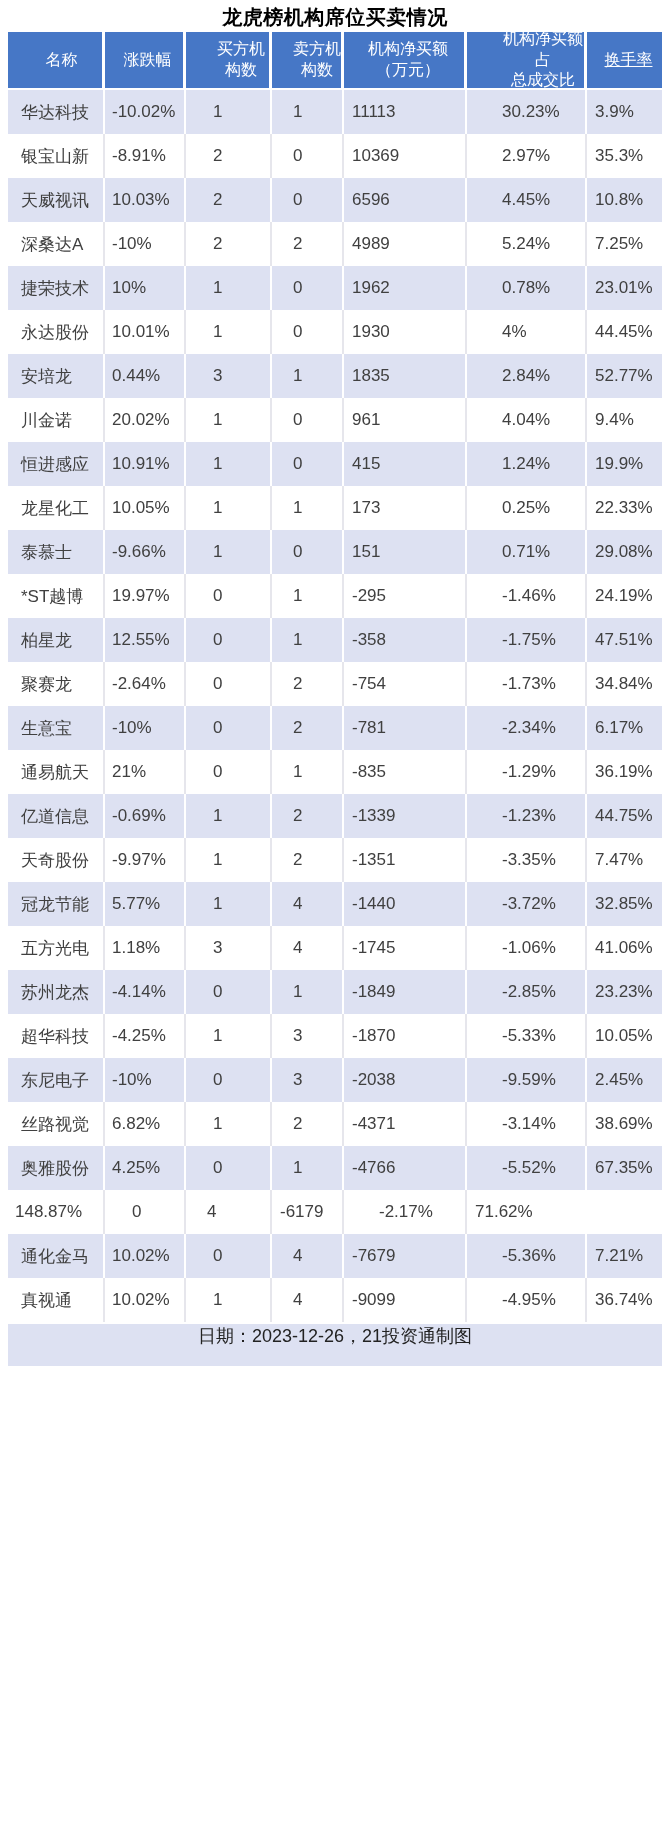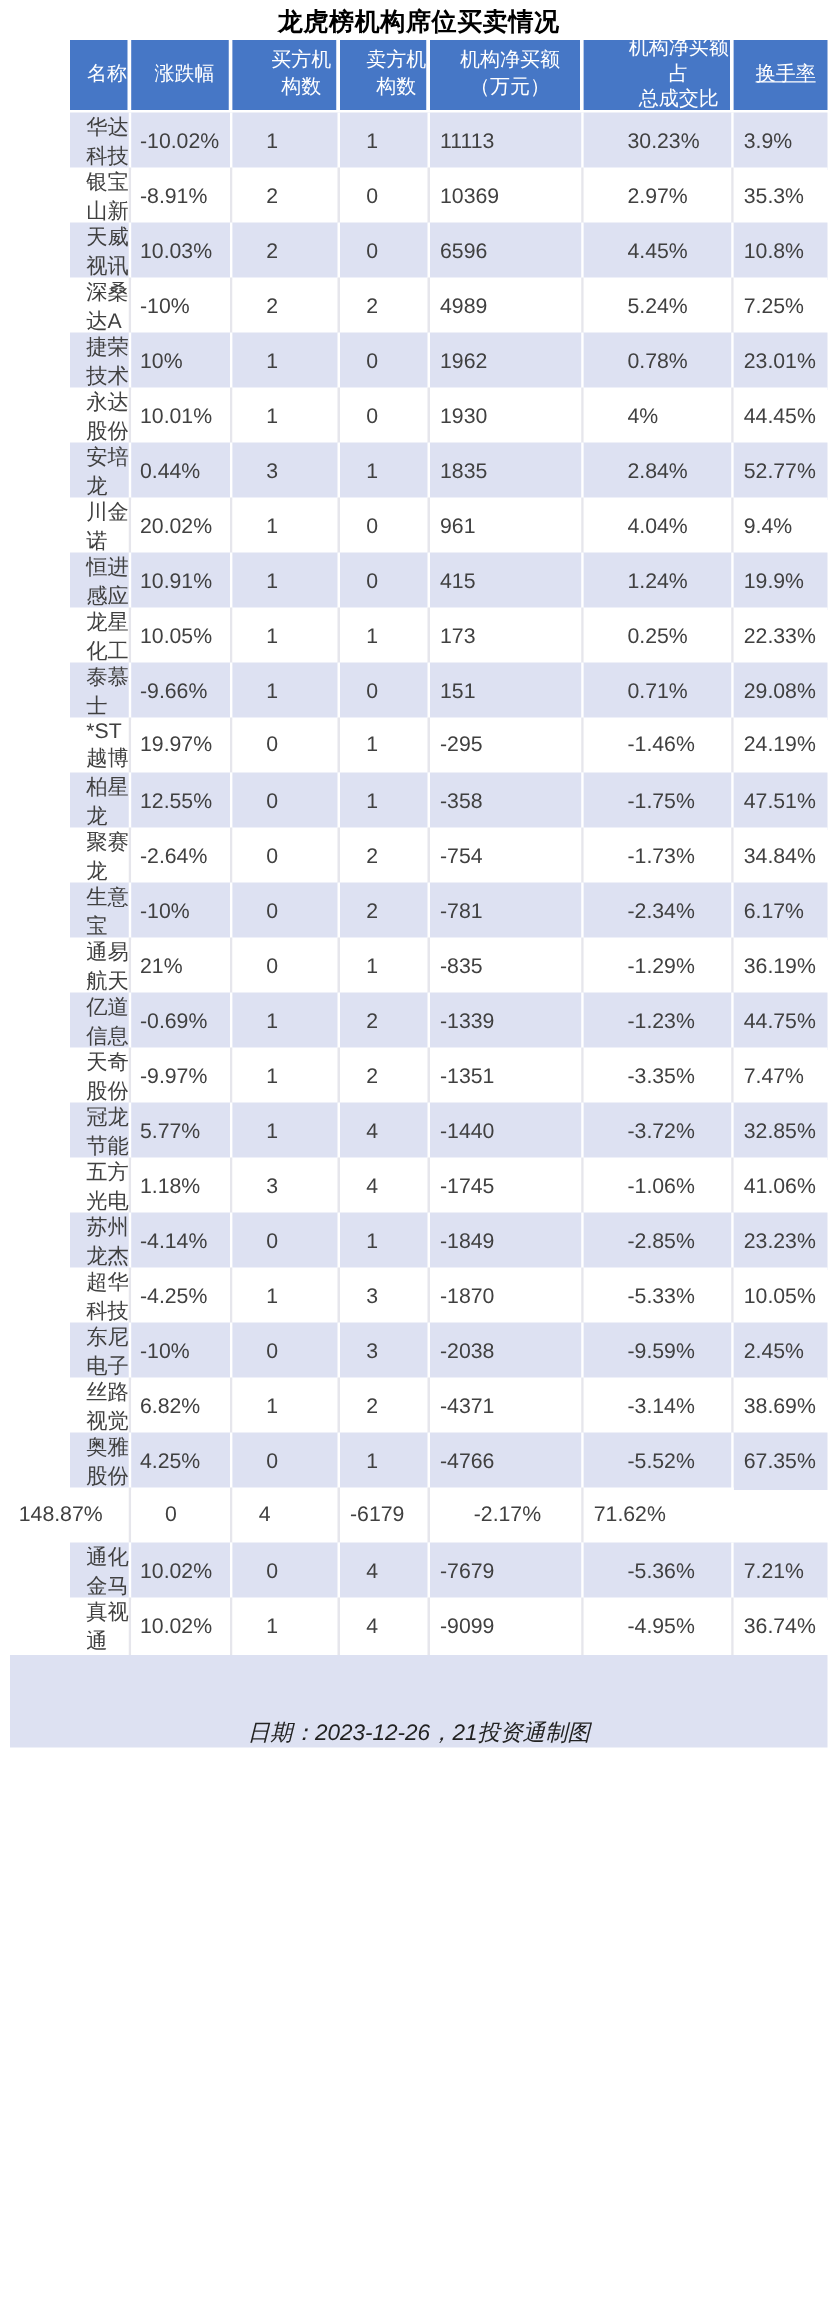--- a/index.html
+++ b/index.html
@@ -25,31 +25,31 @@
   }
   .hcell:last-child { border-right:none;text-decoration:underline; }
   .row { height:44px; }
   .row.alt .cell { background:#DDE1F2; border-right:2px solid #ffffff; }
   .row.plain .cell { background:#ffffff; border-right:2px solid #E6E6EC; }
   .cell {
     box-sizing:border-box; display:flex; align-items:center;
     font-size:17px; color:#404040;
   }
   .row .cell:last-child { border-right:none; }
-  .c0 { padding-left:13px;margin-left:48px; }
+  .c0 { padding-left:13px; }
   .c1 { padding-left:7px; }
   .c2 { padding-left:27px; }
   .c3 { padding-left:21px; }
   .c4 { padding-left:8px; }
   .c5 { padding-left:35px; }
   .c6 { padding-left:8px; }
   .tfoot {
-    margin-top:2px; height:74px; background:#DDE1F2;
-    display:flex; align-items:flex-end; justify-content:center;
-    font-size:18px; color:#222222;font-style:italic;
+    margin-top:2px; height:42px; background:#DDE1F2;
+    display:flex; align-items:flex-start; justify-content:center;
+    font-size:18px; color:#222222;
   }
 </style>
 </head>
 <body>
 
 <div class="page">
   <div class="title">龙虎榜机构席位买卖情况</div>
   <div class="table">
     <div class="thead grid">
         <div class="hcell c0">名称</div>

